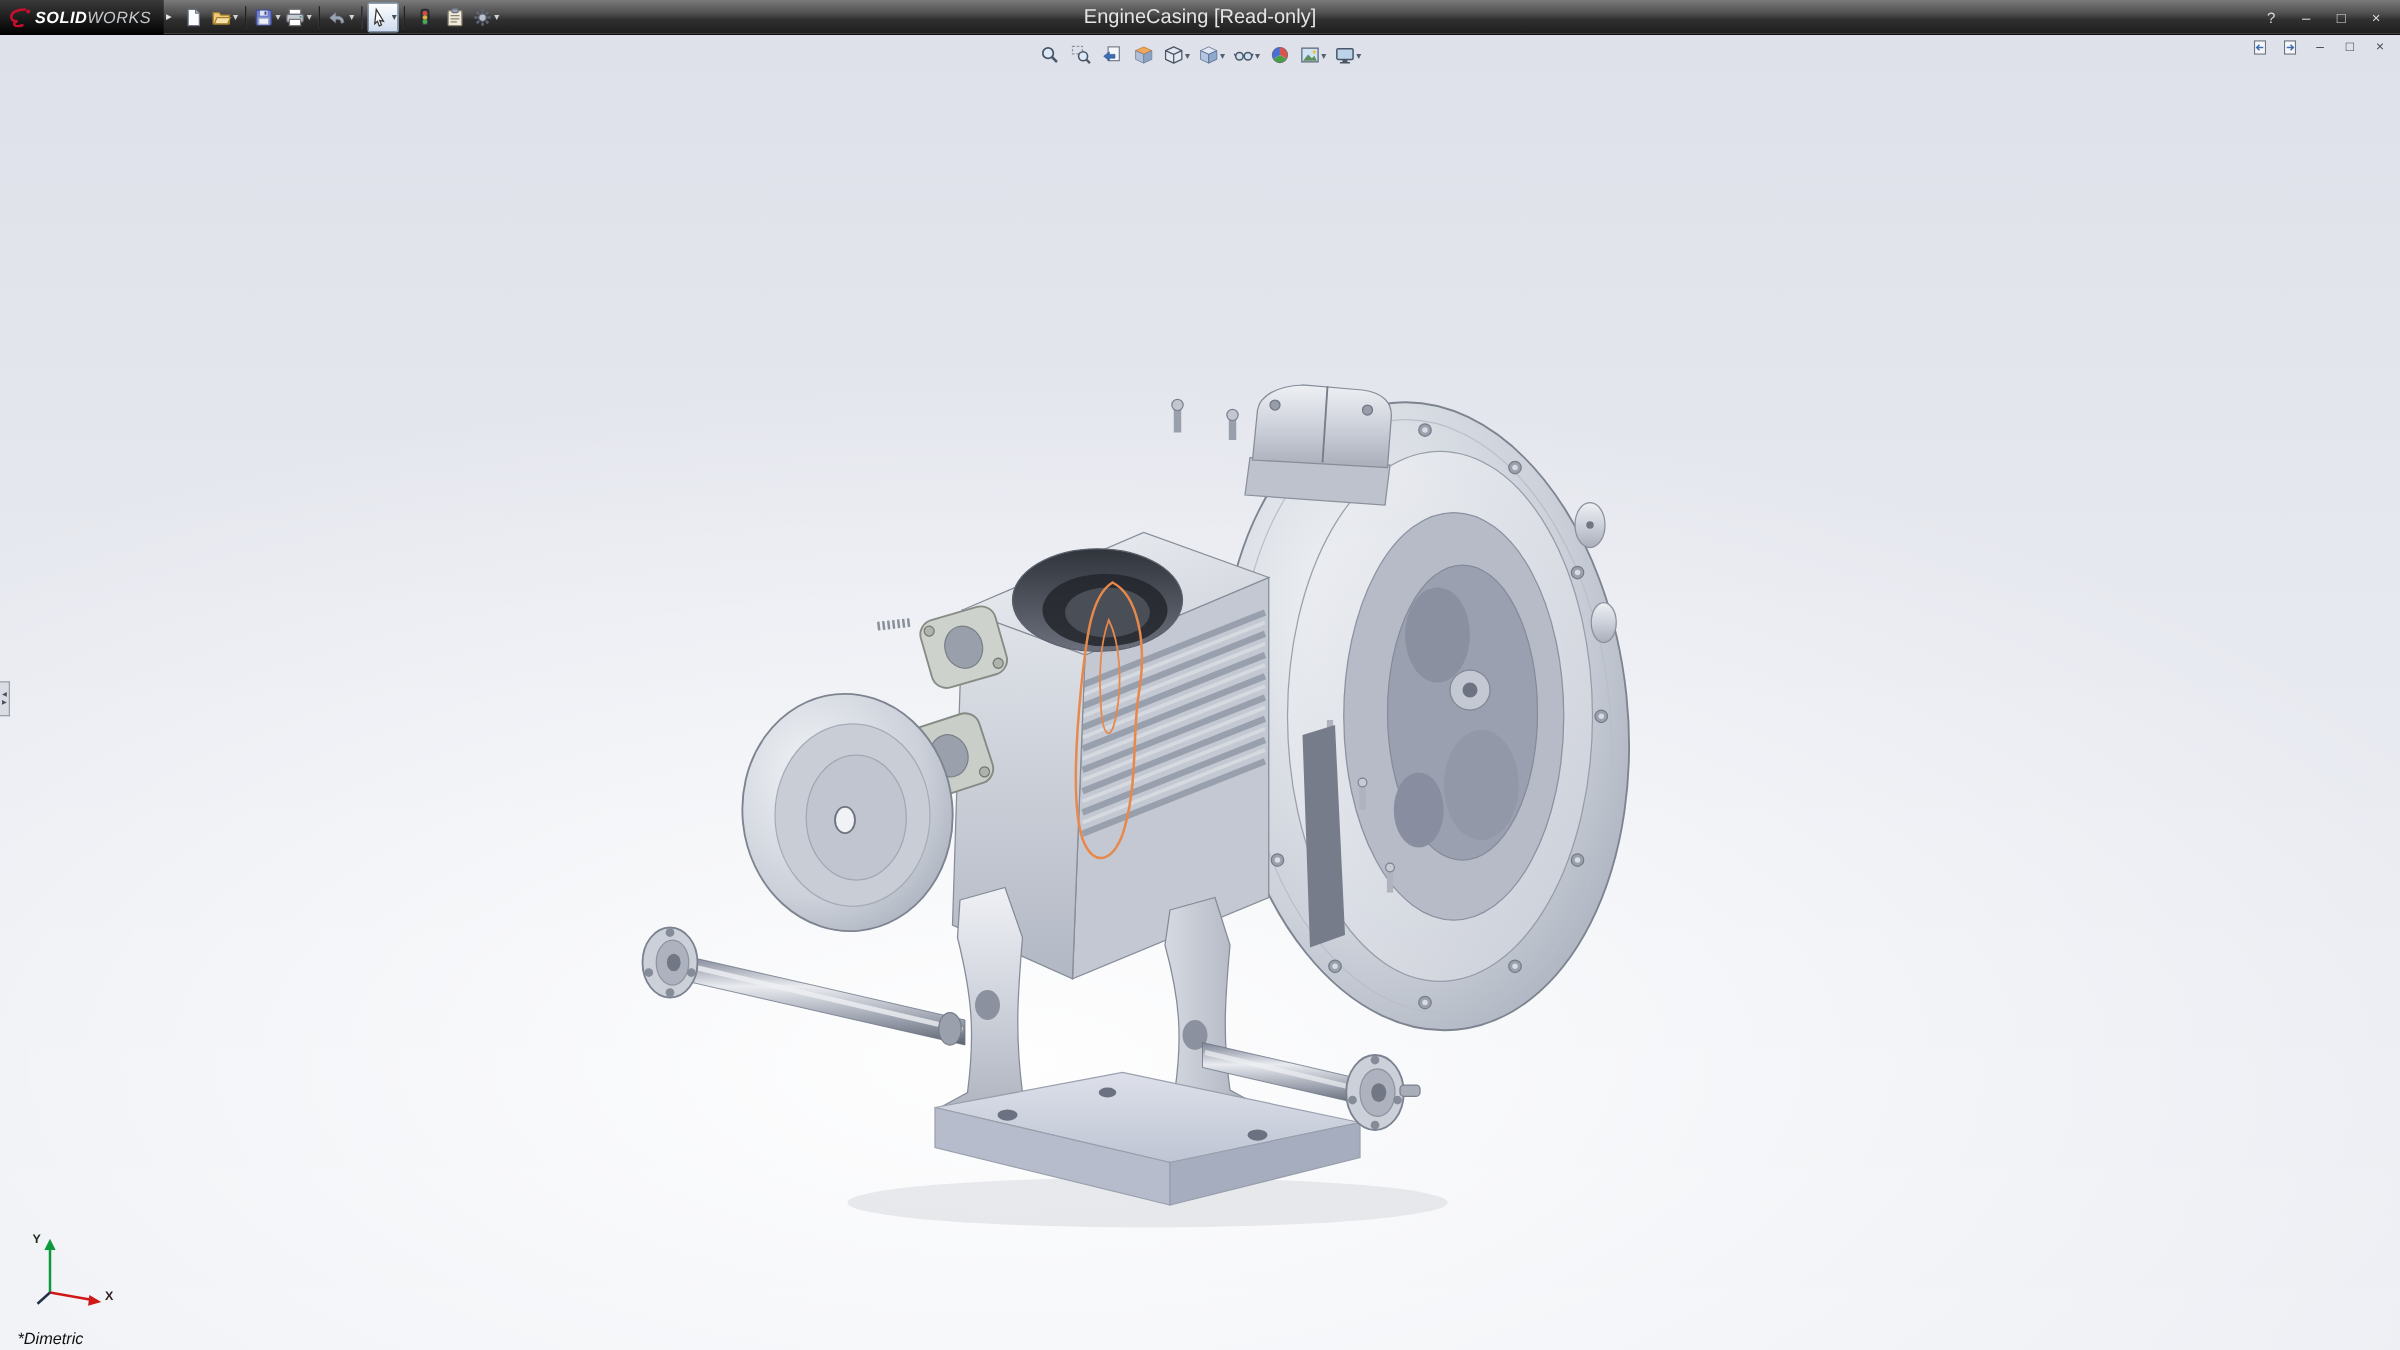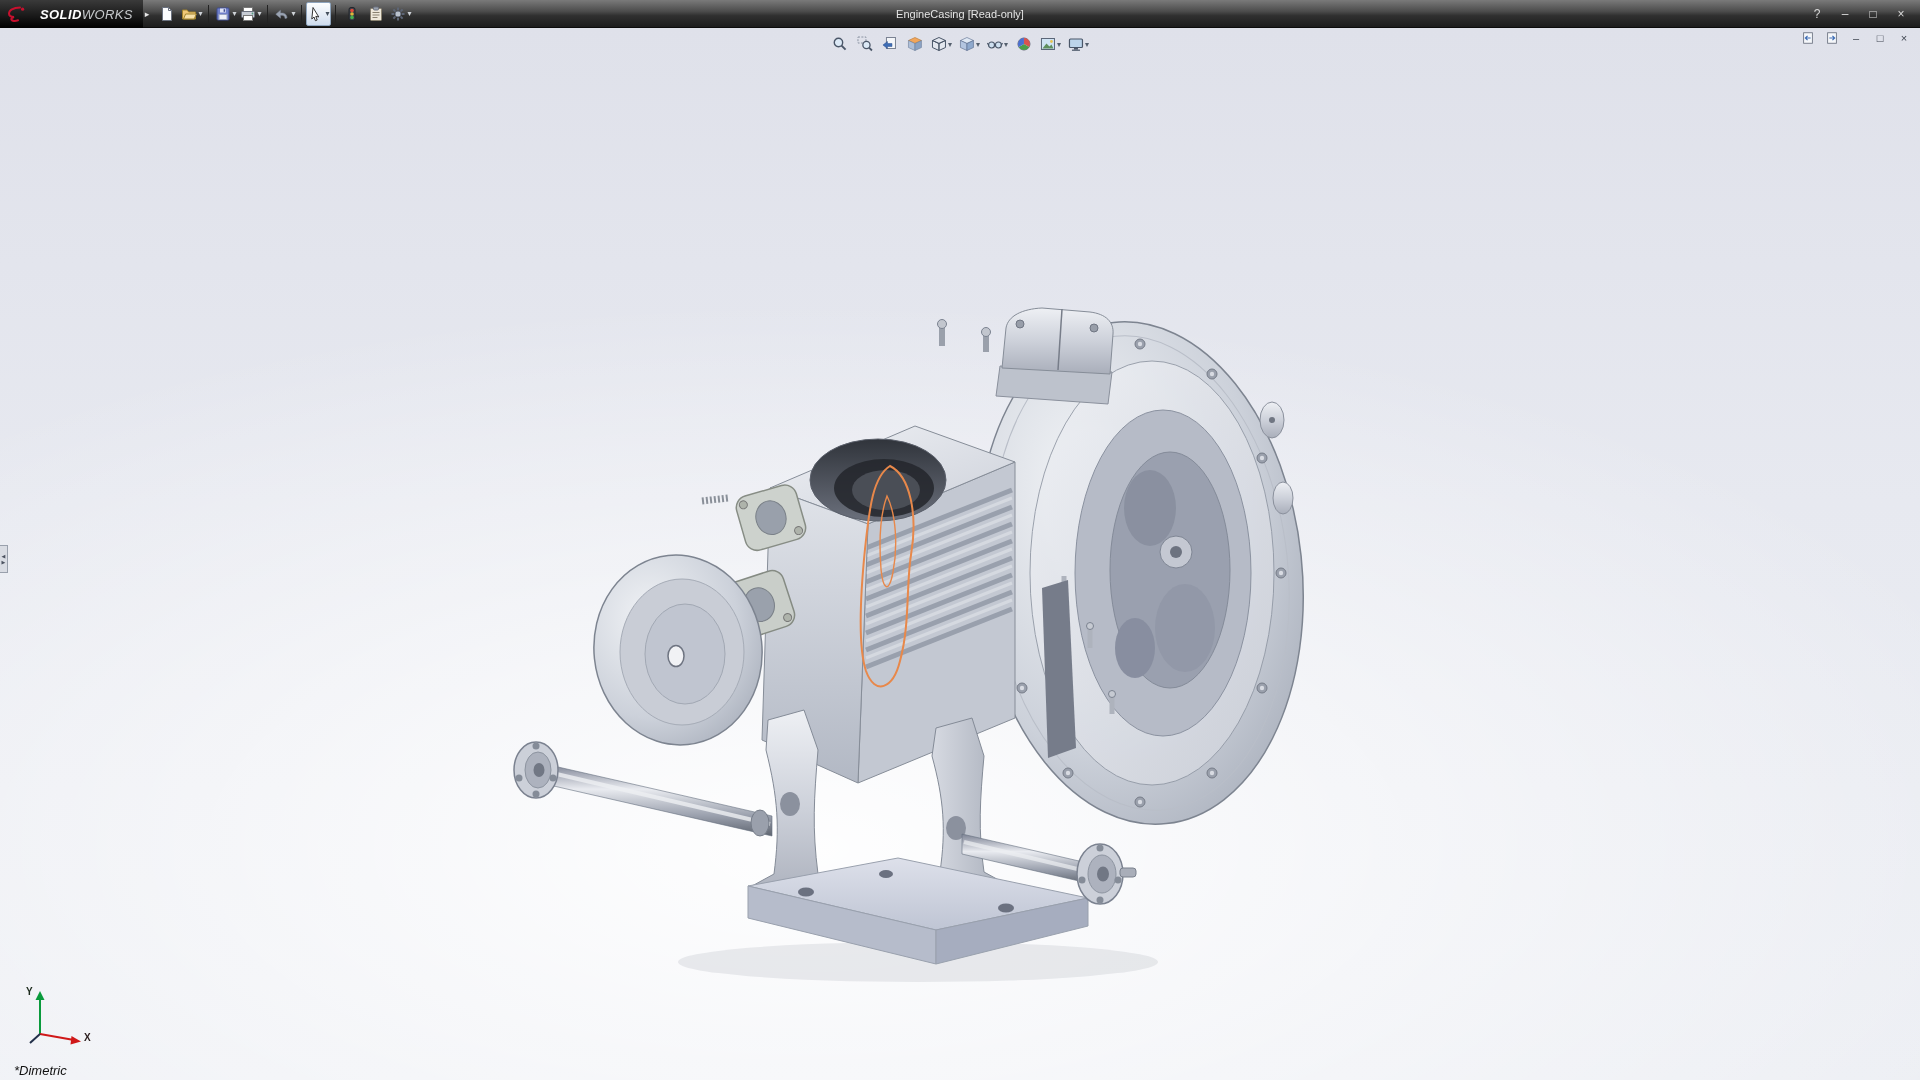--- a/index.html
+++ b/index.html
@@ -3,34 +3,34 @@
 <meta charset="utf-8">
 <style>
   * { margin:0; padding:0; box-sizing:border-box; }
   html,body { width:1920px; height:1080px; overflow:hidden;
     font-family:"Liberation Sans","DejaVu Sans",sans-serif; background:#e7e9f0; }
 
   
   .titlebar { position:absolute; top:0; left:0; width:1920px; height:28px;
     background:linear-gradient(180deg,#7a7a7a 0%,#4c4c4c 42%,#303030 58%,#1d1d1d 100%);
     display:flex; align-items:center; border-bottom:1px solid #0c0c0c; z-index:50; }
-  .brand { height:28px; display:flex; align-items:center; gap:12px; padding:0 10px 0 6px;
+  .brand { height:28px; display:flex; align-items:center; gap:0; padding:0 10px 0 6px;
     background:linear-gradient(180deg,#3a3a3a,#000); }
   .brand-bold { color:#fff; font-weight:bold; font-style:italic; font-size:13px; letter-spacing:.4px; }
   .brand-light { color:#c7cacd; font-style:italic; font-size:13px; letter-spacing:.4px; }
   .flyout { color:#e8e8e8; font-size:9px; padding:0 6px 0 2px; cursor:pointer; }
   .toolbar { display:flex; align-items:center; height:28px; }
   .tbtn { display:flex; align-items:center; justify-content:center; height:24px; min-width:24px;
     padding:0 1px; background:transparent; border:1px solid transparent; cursor:pointer; }
   .tbtn.active { background:linear-gradient(#fdfefe,#cfdcee); border:1px solid #8ea4bd; border-radius:2px; }
   .dd { font-size:8px; color:#cfd3d8; margin-left:1px; }
   .tbtn.active .dd { color:#45505e; }
   .tsep { width:1px; height:18px; background:#6a6a6a; border-right:1px solid #222; margin:0 4px; }
   .title { position:absolute; left:50%; transform:translateX(-50%); top:0; height:28px;
-    display:flex; align-items:center; color:#e4e4e4; font-size:11px; white-space:nowrap; }
+    display:flex; align-items:center; color:#e4e4e4; font-size:16px; white-space:nowrap; }
   .win-controls { margin-left:auto; display:flex; align-items:center; gap:10px; padding-right:10px; }
   .wbtn { color:#d9d9d9; font-size:12px; line-height:1; width:18px; height:16px;
     display:flex; align-items:center; justify-content:center; cursor:pointer; }
 
   
   .viewport { position:absolute; top:28px; left:0; width:1920px; height:1052px;
     background:
       radial-gradient(120% 95% at 42% 78%, rgba(255,255,255,.95) 0%, rgba(255,255,255,0) 55%),
       linear-gradient(180deg,#dfe1ea 0%,#e7e9f0 45%,#edeff4 100%); }
   .viewport svg.model { position:absolute; top:0; left:0; }

